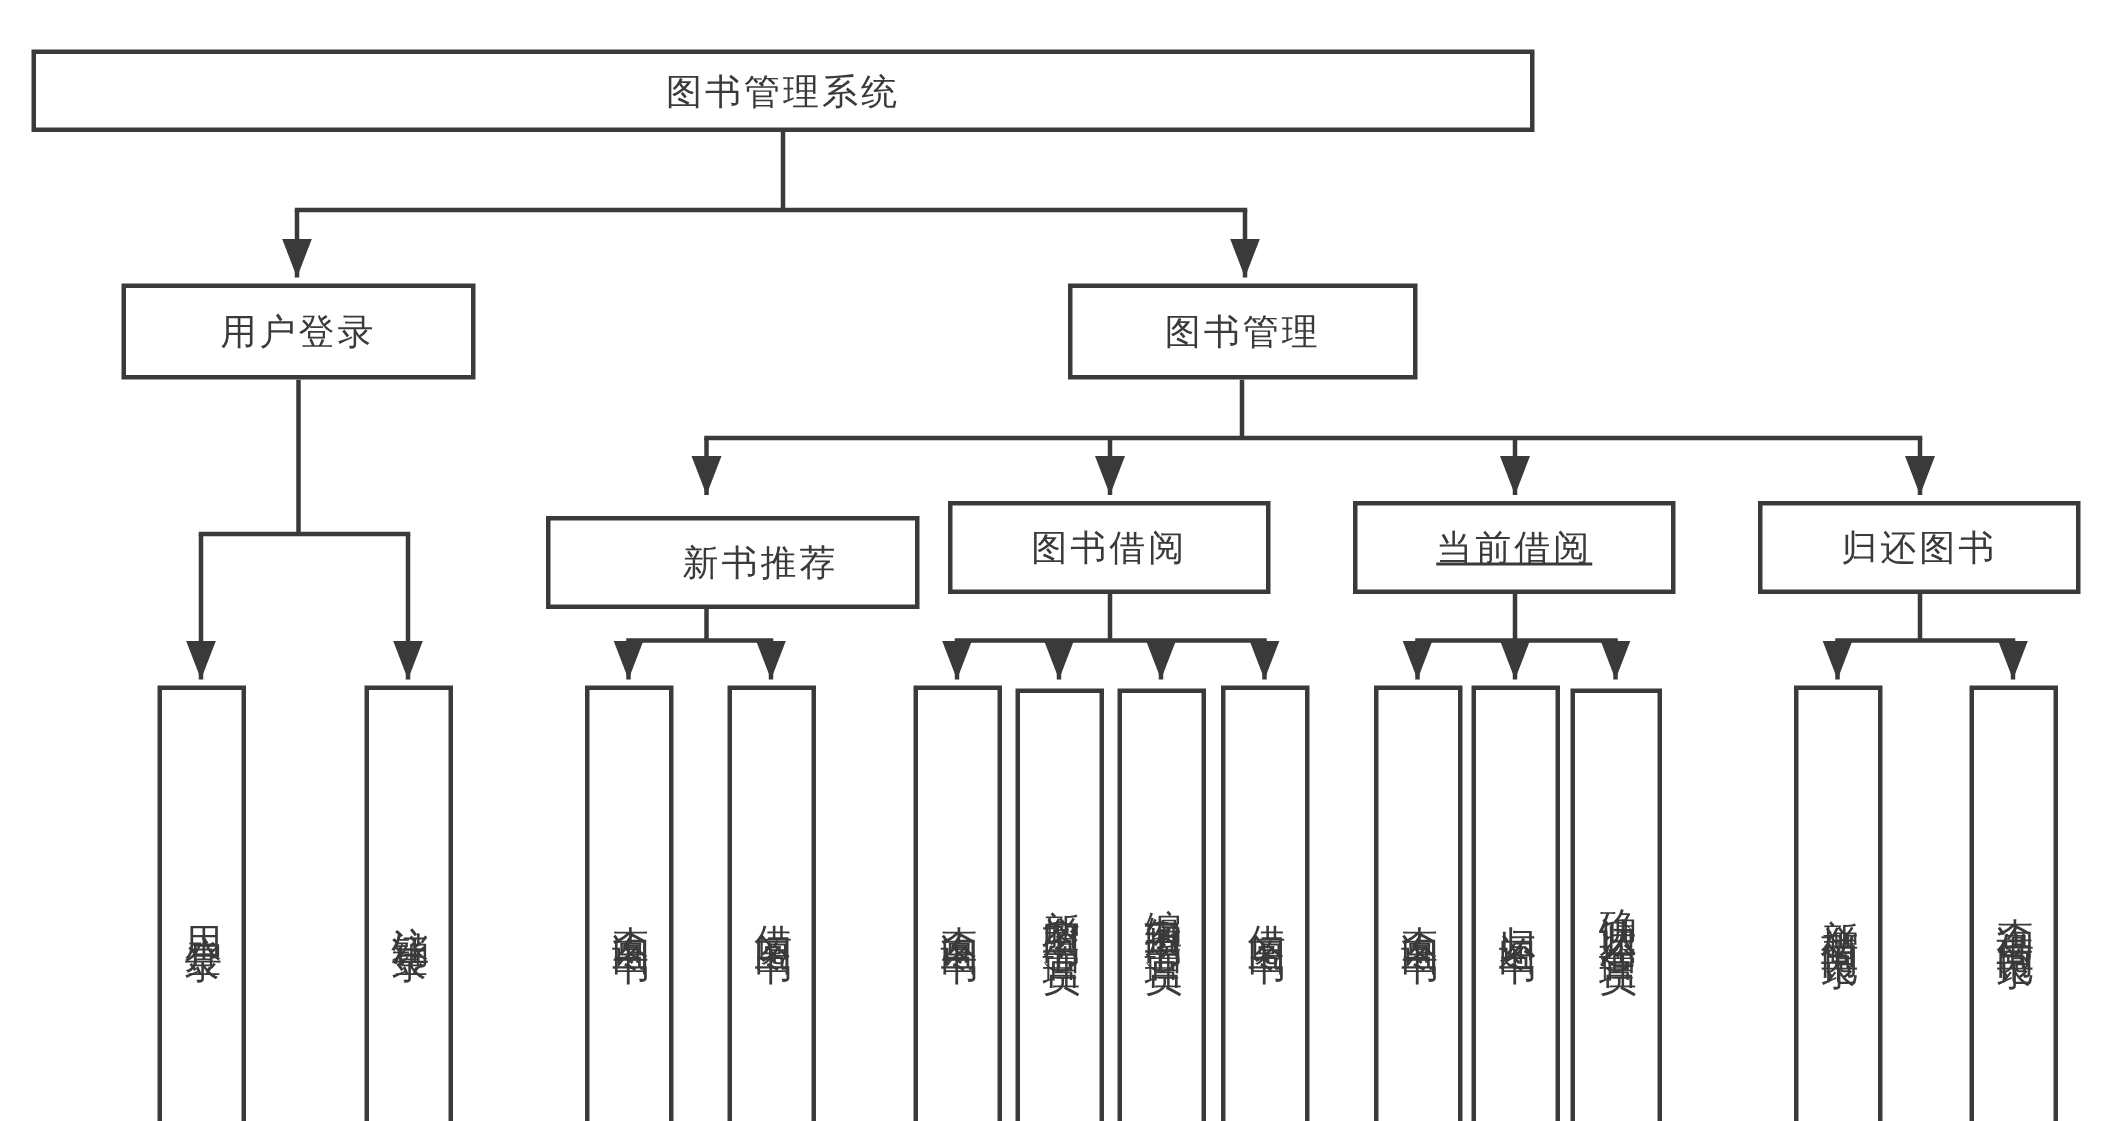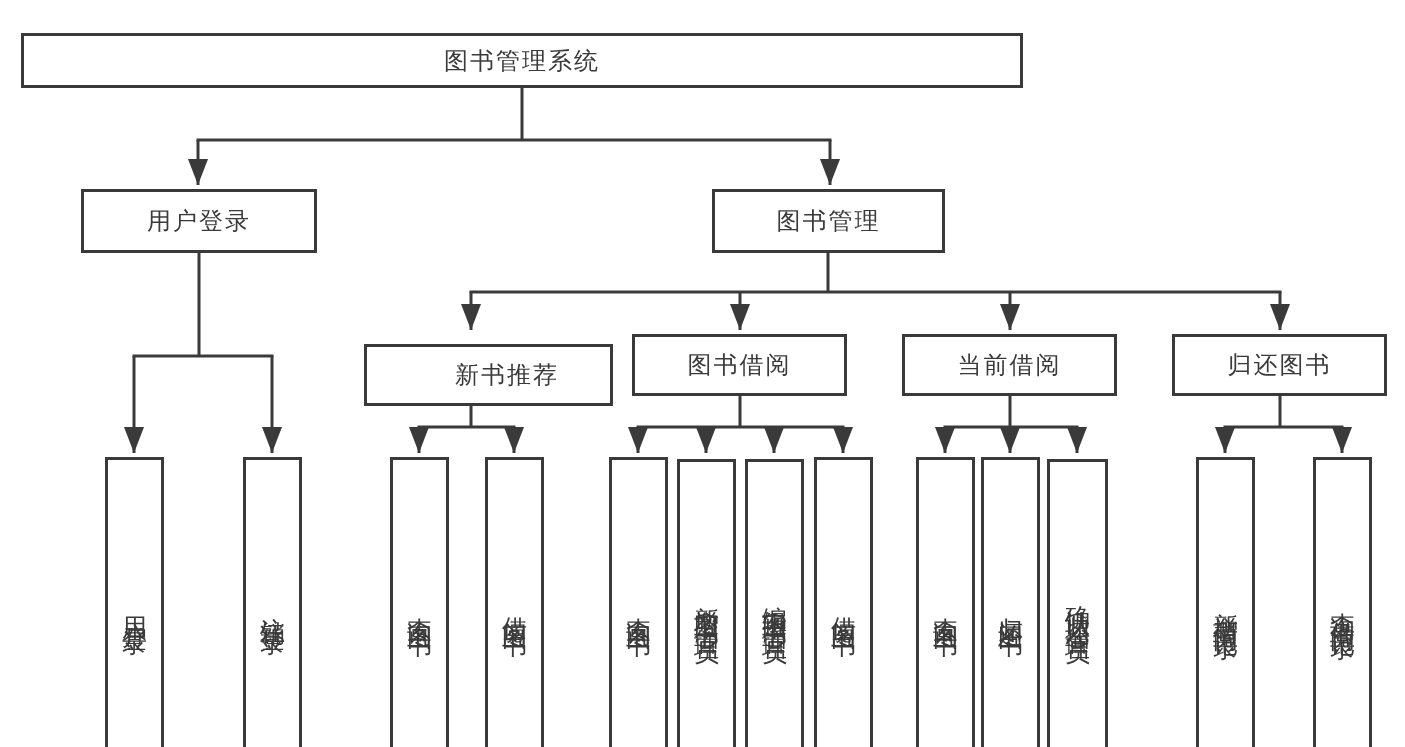--- a/index.html
+++ b/index.html
@@ -111,21 +111,21 @@
   <div class="node" style="left:712px; top:169px; width:233px; height:64px;justify-content:center;">
     <span class="hlabel">图书管理</span>
   </div>
 
   <div class="node" style="left:364px; top:324px; width:249px; height:62px;padding-left:37px;">
     <span class="hlabel">新书推荐</span>
   </div>
   <div class="node" style="left:632px; top:314px; width:215px; height:62px;">
     <span class="hlabel">图书借阅</span>
   </div>
-  <div class="node" style="left:902px; top:314px; width:215px; height:62px;">
+  <div class="node" style="left:902px; top:314px; width:215px; height:62px;text-decoration:underline;">
     <span class="hlabel">当前借阅</span>
   </div>
   <div class="node" style="left:1172px; top:314px; width:215px; height:62px;">
     <span class="hlabel">归还图书</span>
   </div>
 
   <div class="node" style="left:105px; top:437px; width:59px; height:299px;">
     <span class="vlabel">用户登录</span>
   </div>
   <div class="node" style="left:243px; top:437px; width:59px; height:299px;">

